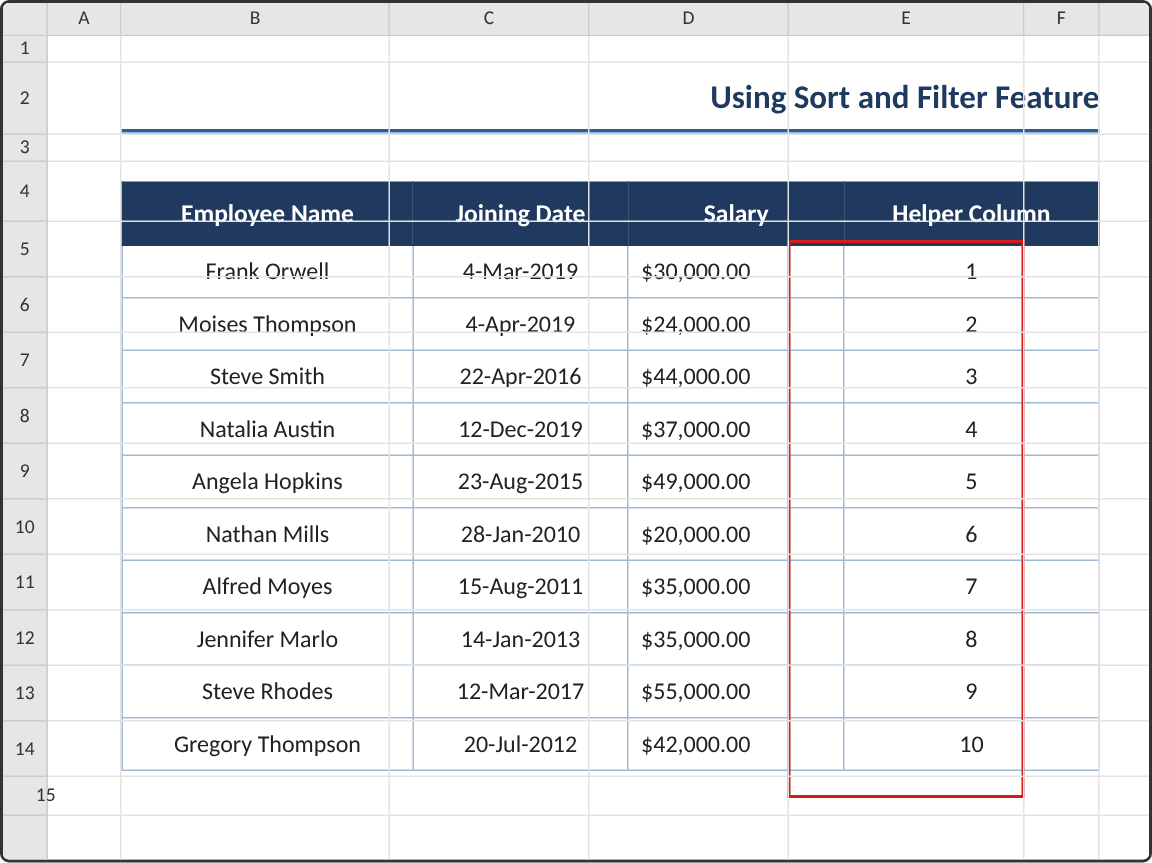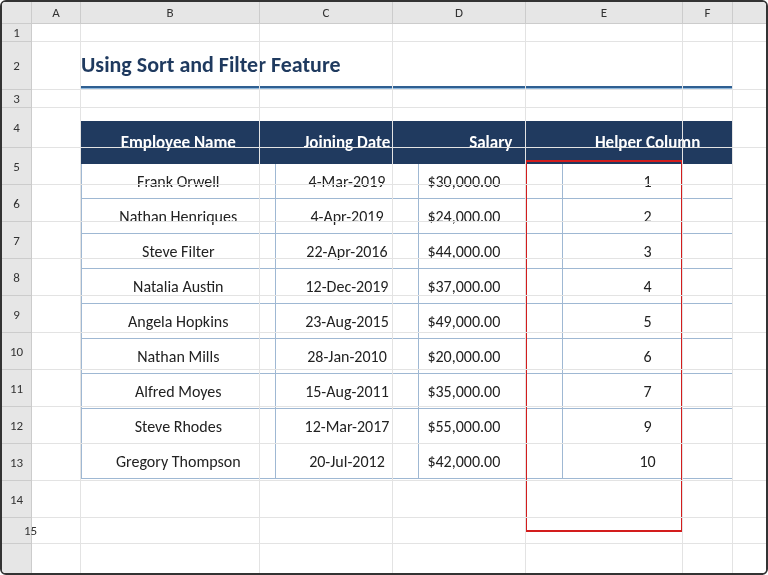--- a/index.html
+++ b/index.html
@@ -67,21 +67,21 @@
   .gridlines-col { position:absolute; top:0; bottom:0; border-right:1px solid #e3e3e3; }
 
   .title-wrap {
     position: absolute;
     left: 49px; 
     top: 18px;
     width: 652px;
     height: 44px;
     display: flex;
     align-items: center;
-    justify-content: flex-start;
+    justify-content: flex-end;
   }
   .title {
     color: #1f3a5f;
     font-size: 22px;
     font-weight: 700;
   }
   .title-underline {
     position: absolute;
     left: 49px;
     top: 62px;
@@ -201,27 +201,27 @@
             </tr>
           </thead>
           <tbody>
               <tr>
                 <td>Frank Orwell</td>
                 <td>4-Mar-2019</td>
                 <td class="sal">$30,000.00</td>
                 <td>1</td>
               </tr>
               <tr>
-                <td>Nathan Henriques</td>
+                <td>Moises Thompson</td>
                 <td>4-Apr-2019</td>
                 <td class="sal">$24,000.00</td>
                 <td>2</td>
               </tr>
               <tr>
-                <td>Steve Filter</td>
+                <td>Steve Smith</td>
                 <td>22-Apr-2016</td>
                 <td class="sal">$44,000.00</td>
                 <td>3</td>
               </tr>
               <tr>
                 <td>Natalia Austin</td>
                 <td>12-Dec-2019</td>
                 <td class="sal">$37,000.00</td>
                 <td>4</td>
               </tr>
@@ -235,20 +235,26 @@
                 <td>Nathan Mills</td>
                 <td>28-Jan-2010</td>
                 <td class="sal">$20,000.00</td>
                 <td>6</td>
               </tr>
               <tr>
                 <td>Alfred Moyes</td>
                 <td>15-Aug-2011</td>
                 <td class="sal">$35,000.00</td>
                 <td>7</td>
+              </tr>
+              <tr>
+                <td>Jennifer Marlo</td>
+                <td>14-Jan-2013</td>
+                <td class="sal">$35,000.00</td>
+                <td>8</td>
               </tr>
               <tr>
                 <td>Steve Rhodes</td>
                 <td>12-Mar-2017</td>
                 <td class="sal">$55,000.00</td>
                 <td>9</td>
               </tr>
               <tr>
                 <td>Gregory Thompson</td>
                 <td>20-Jul-2012</td>

